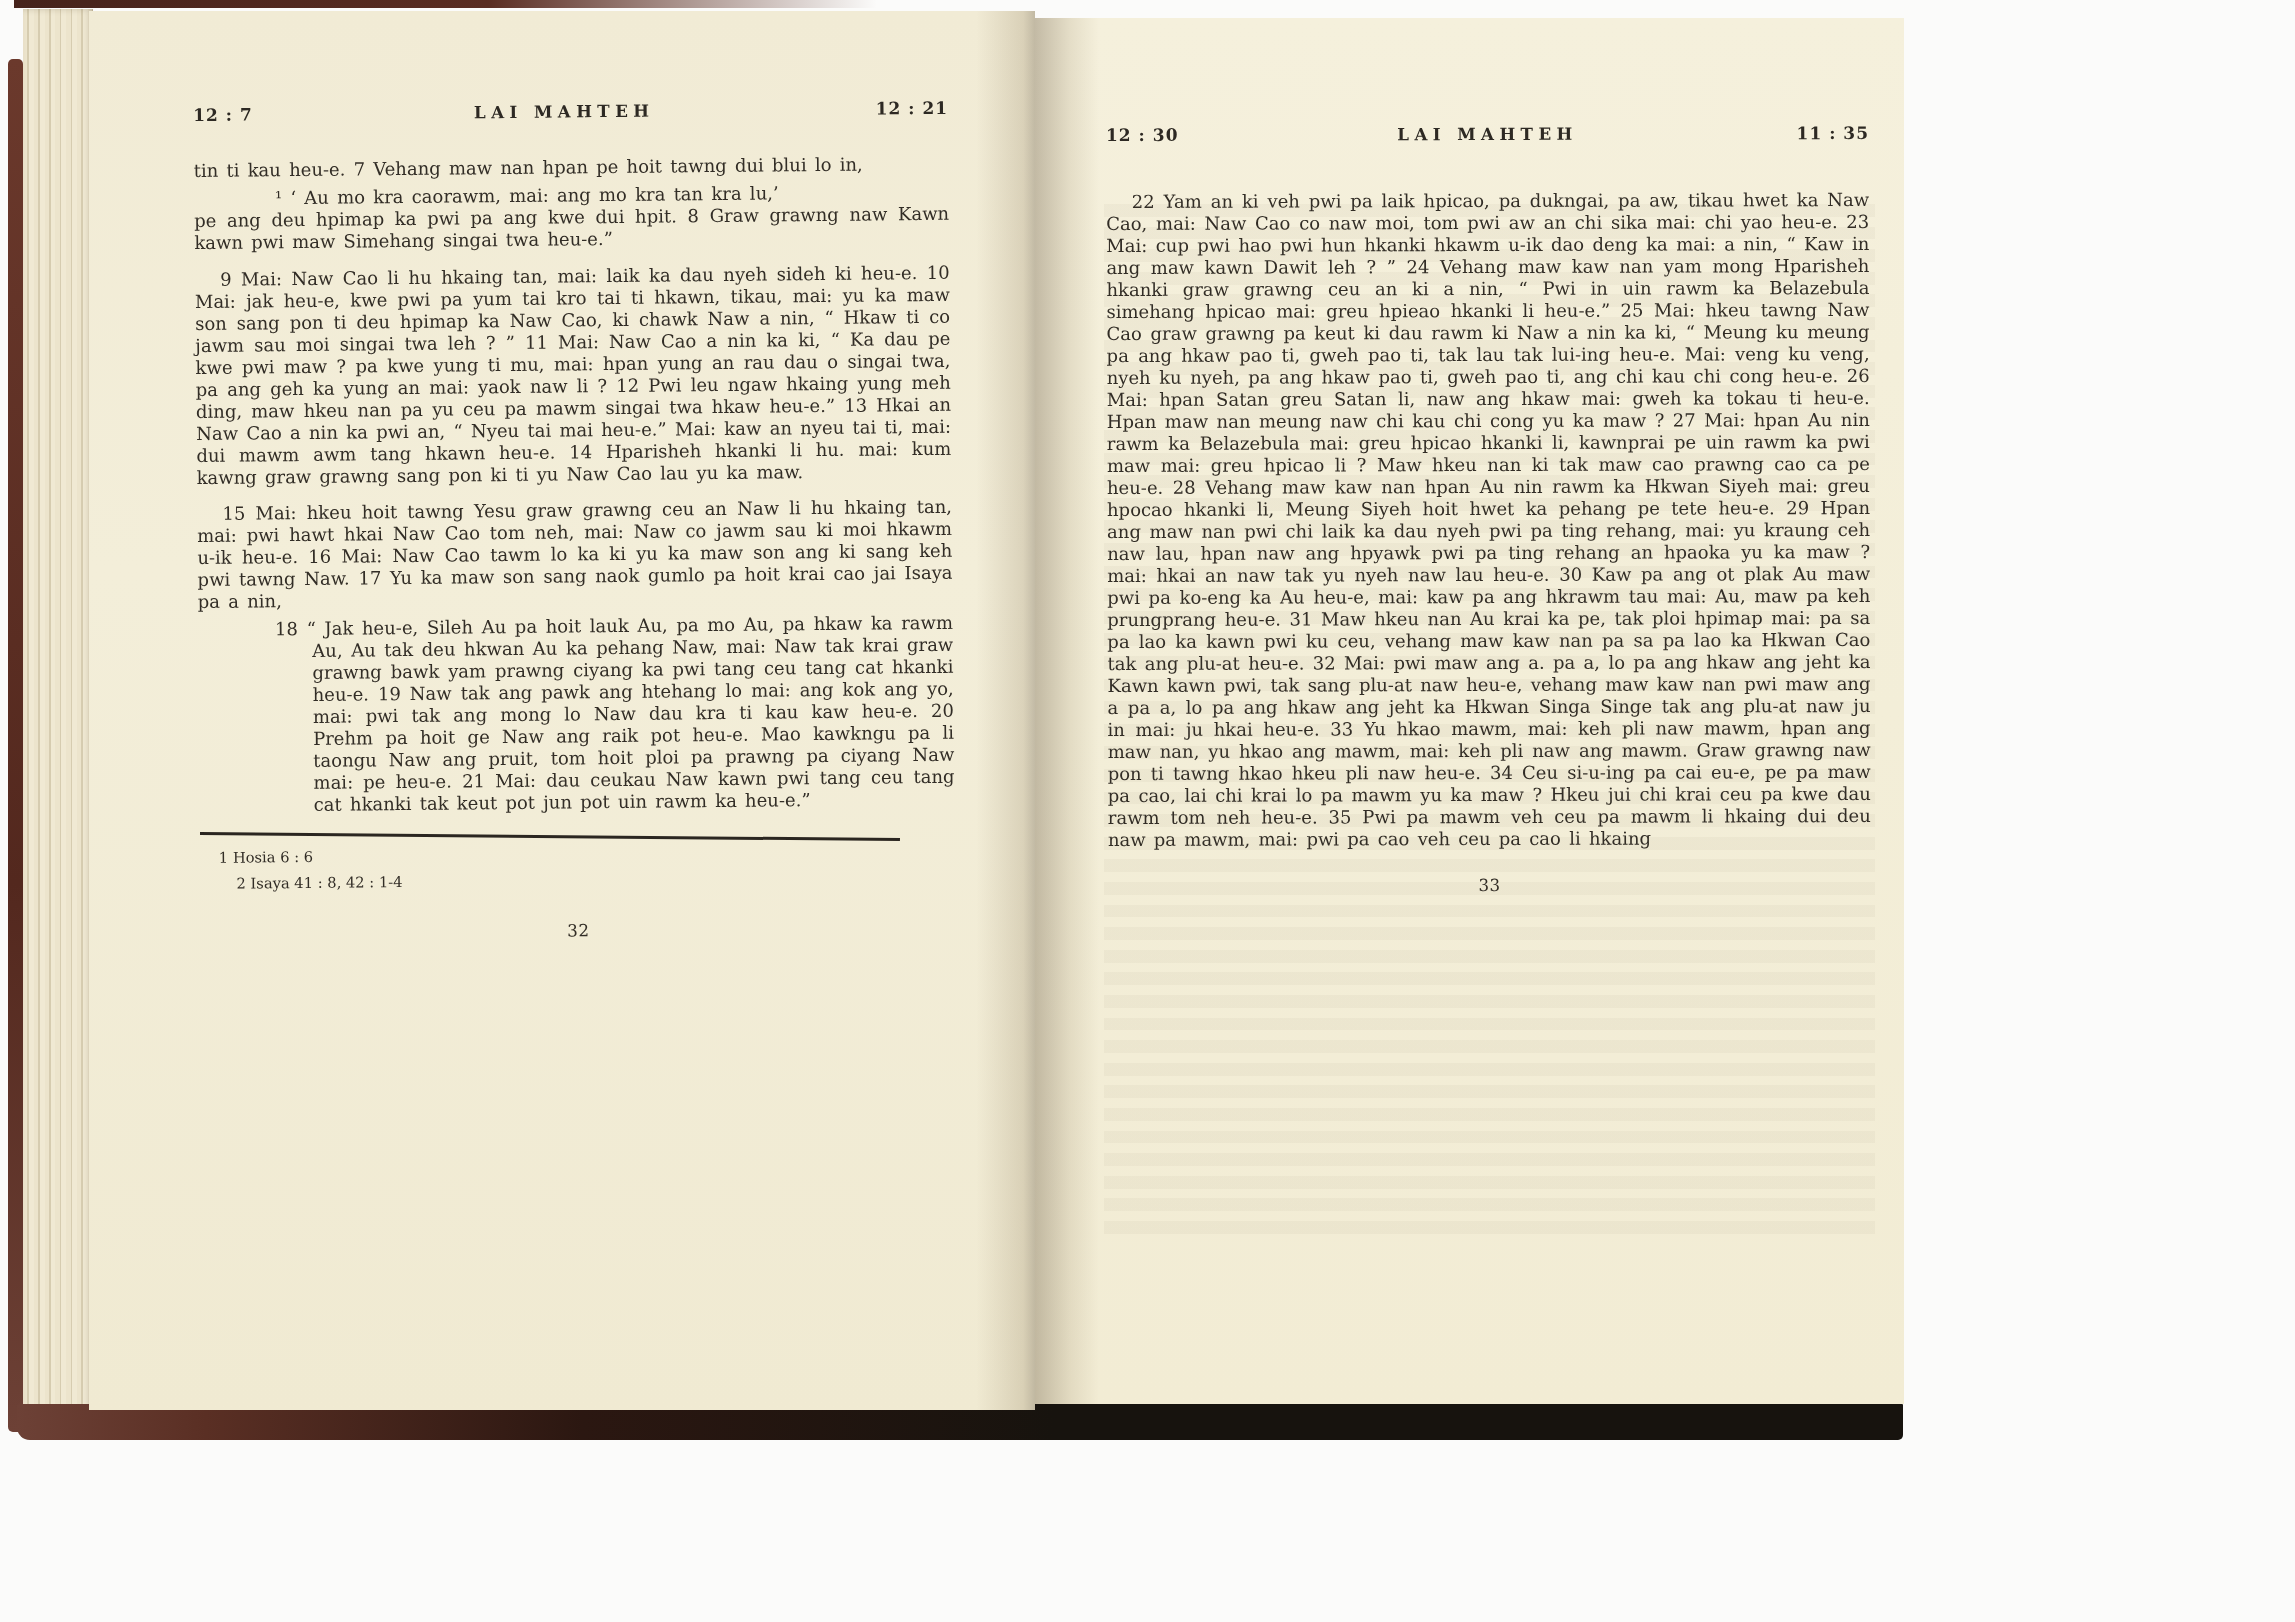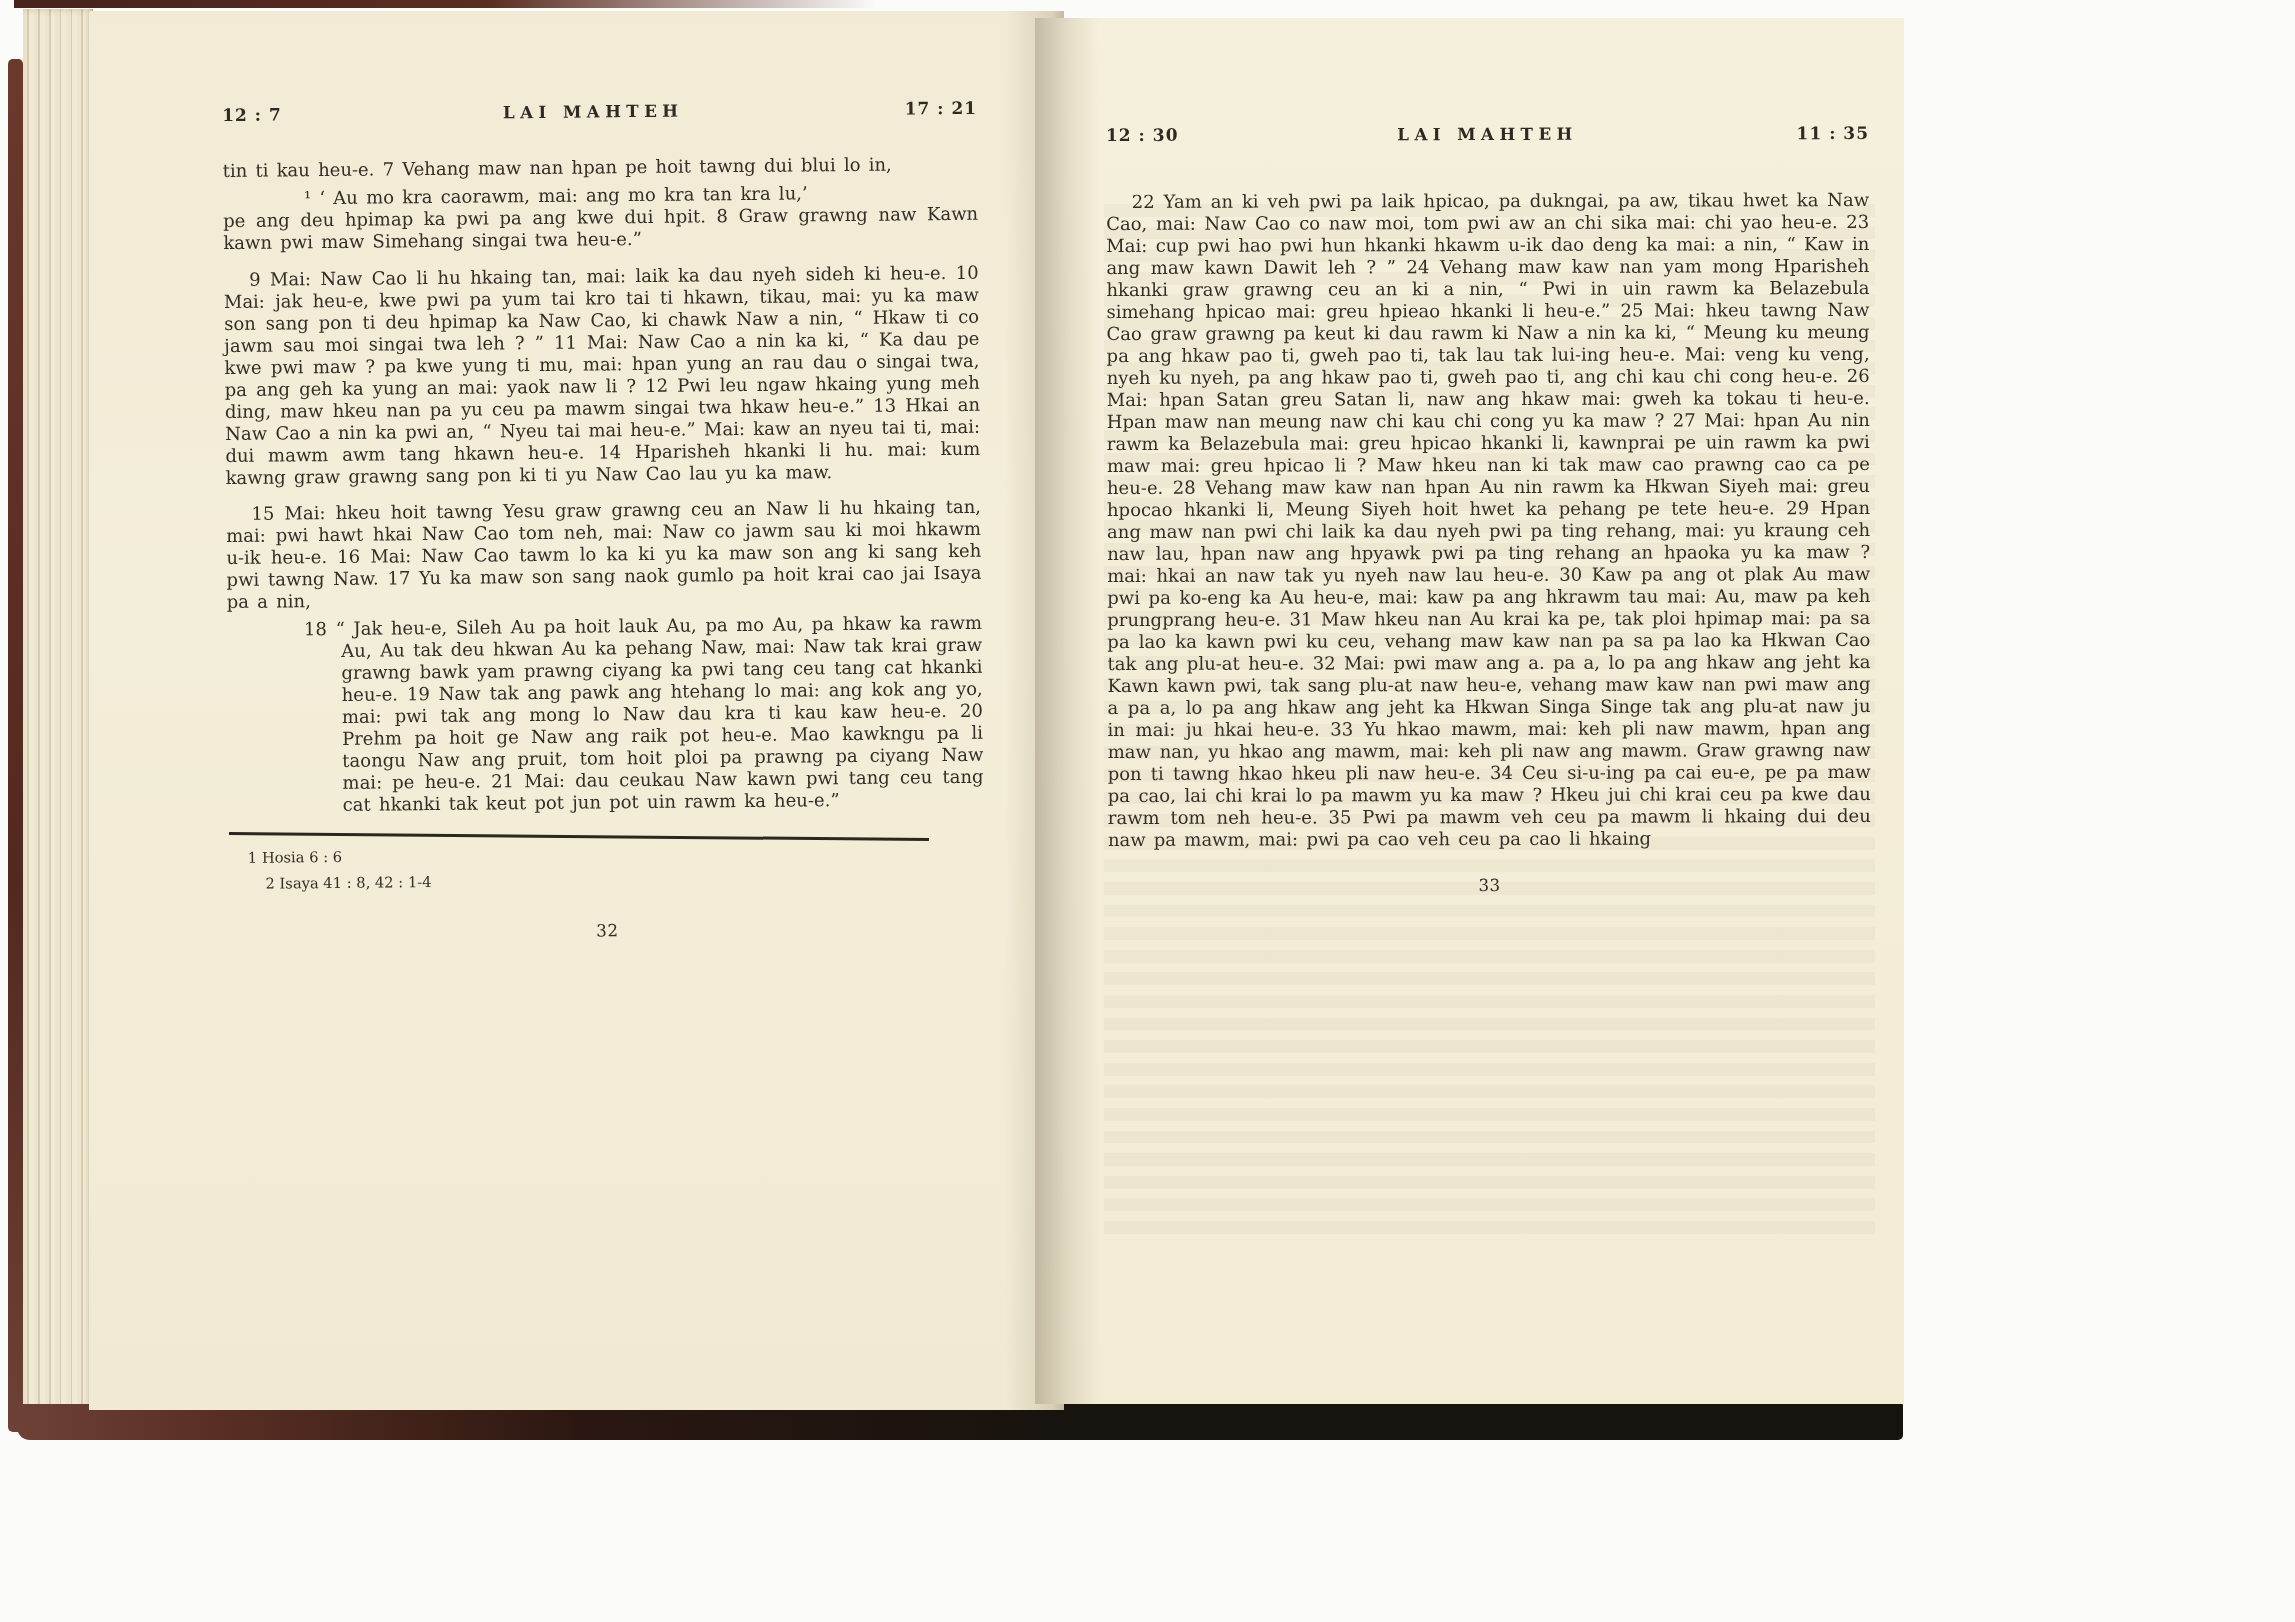--- a/index.html
+++ b/index.html
@@ -32,21 +32,20 @@
   .cover-bottom{
     position:absolute;left:16.7px;top:1404px;width:1886px;height:36px;
     background:linear-gradient(90deg,#6d4136 0%,#5a2f24 10%,#2b1711 30%,#17130e 55%,#17130e 100%);
     border-radius:2px 1px 4.9px 12.8px;
   }
 
   .page{position:absolute;color:#322d26;}
   .page-left{
     left:89px;top:10.8px;width:946px;height:1399px;
     background:linear-gradient(180deg,#f1ebd5 0%,#f3eed9 40%,#f0ead2 100%);
-    padding-left:29px;
   }
   .page-left::after{ 
     content:"";position:absolute;right:0;top:0;width:59px;height:100%;
     background:linear-gradient(90deg,rgba(120,95,55,0) 0%,rgba(110,88,52,.18) 80%,rgba(70,55,35,.28) 100%);
   }
   .page-right{
     left:1035px;top:17.7px;width:869px;height:1386px;
     background:linear-gradient(180deg,#f5f0dc 0%,#f3eed8 50%,#f2ecd4 100%);
   }
   .page-right::before{ 
@@ -101,21 +100,21 @@
   <div class="cover-left"></div>
   <div class="page-fan"></div>
   <div class="cover-bottom"></div>
 
   <div class="page page-left">
     <div class="lp-content">
 
       <div class="running-head">
         <span>12 : 7</span>
         <span class="title">LAI MAHTEH</span>
-        <span>17 : 21</span>
+        <span>12 : 21</span>
       </div>
 
       <div class="body-text">
         <p class="p-plain mt-lg">tin ti kau heu-e. 7 Vehang maw nan hpan pe hoit tawng dui blui lo in,</p>
         <p class="p-quoteline mt-sm">¹ ‘ Au mo kra caorawm, mai: ang mo kra tan kra lu,’</p>
         <p class="p-plain">pe ang deu hpimap ka pwi pa ang kwe dui hpit. 8 Graw grawng naw Kawn kawn pwi maw Simehang singai twa heu-e.”</p>
         <p class="p-indent mt-md">9 Mai: Naw Cao li hu hkaing tan, mai: laik ka dau nyeh sideh ki heu-e. 10 Mai: jak heu-e, kwe pwi pa yum tai kro tai ti hkawn, tikau, mai: yu ka maw son sang pon ti deu hpimap ka Naw Cao, ki chawk Naw a nin, “ Hkaw ti co jawm sau moi singai twa leh ? ” 11 Mai: Naw Cao a nin ka ki, “ Ka dau pe kwe pwi maw ? pa kwe yung ti mu, mai: hpan yung an rau dau o singai twa, pa ang geh ka yung an mai: yaok naw li ? 12 Pwi leu ngaw hkaing yung meh ding, maw hkeu nan pa yu ceu pa mawm singai twa hkaw heu-e.” 13 Hkai an Naw Cao a nin ka pwi an, “ Nyeu tai mai heu-e.” Mai: kaw an nyeu tai ti, mai: dui mawm awm tang hkawn heu-e. 14 Hparisheh hkanki li hu. mai: kum kawng graw grawng sang pon ki ti yu Naw Cao lau yu ka maw.</p>
         <p class="p-indent mt-md">15 Mai: hkeu hoit tawng Yesu graw grawng ceu an Naw li hu hkaing tan, mai: pwi hawt hkai Naw Cao tom neh, mai: Naw co jawm sau ki moi hkawm u-ik heu-e. 16 Mai: Naw Cao tawm lo ka ki yu ka maw son ang ki sang keh pwi tawng Naw. 17 Yu ka maw son sang naok gumlo pa hoit krai cao jai Isaya pa a nin,</p>
         <p class="p-blockquote mt-sm">18 “ Jak heu-e, Sileh Au pa hoit lauk Au, pa mo Au, pa hkaw ka rawm Au, Au tak deu hkwan Au ka pehang Naw, mai: Naw tak krai graw grawng bawk yam prawng ciyang ka pwi tang ceu tang cat hkanki heu-e. 19 Naw tak ang pawk ang htehang lo mai: ang kok ang yo, mai: pwi tak ang mong lo Naw dau kra ti kau kaw heu-e. 20 Prehm pa hoit ge Naw ang raik pot heu-e. Mao kawkngu pa li taongu Naw ang pruit, tom hoit ploi pa prawng pa ciyang Naw mai: pe heu-e. 21 Mai: dau ceukau Naw kawn pwi tang ceu tang cat hkanki tak keut pot jun pot uin rawm ka heu-e.”</p>
       </div>

